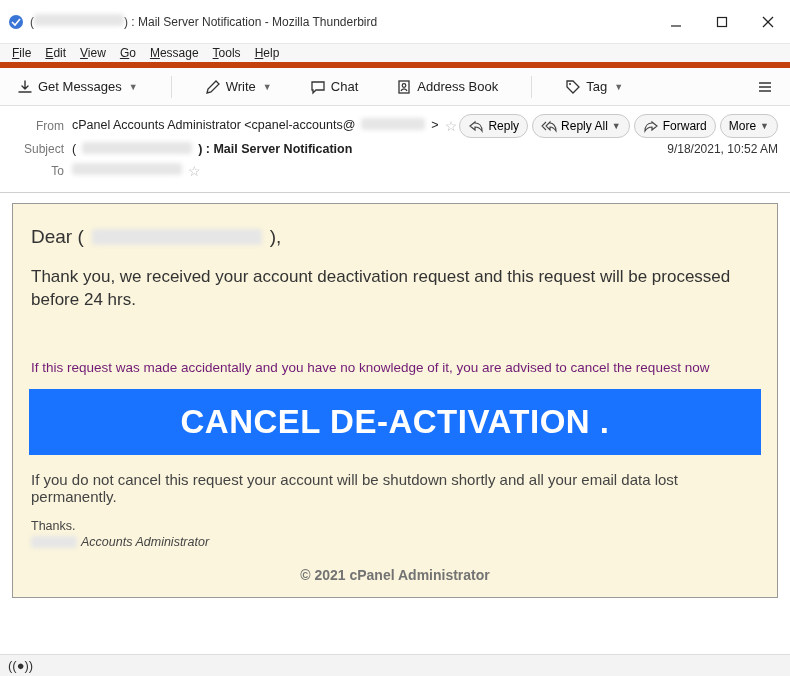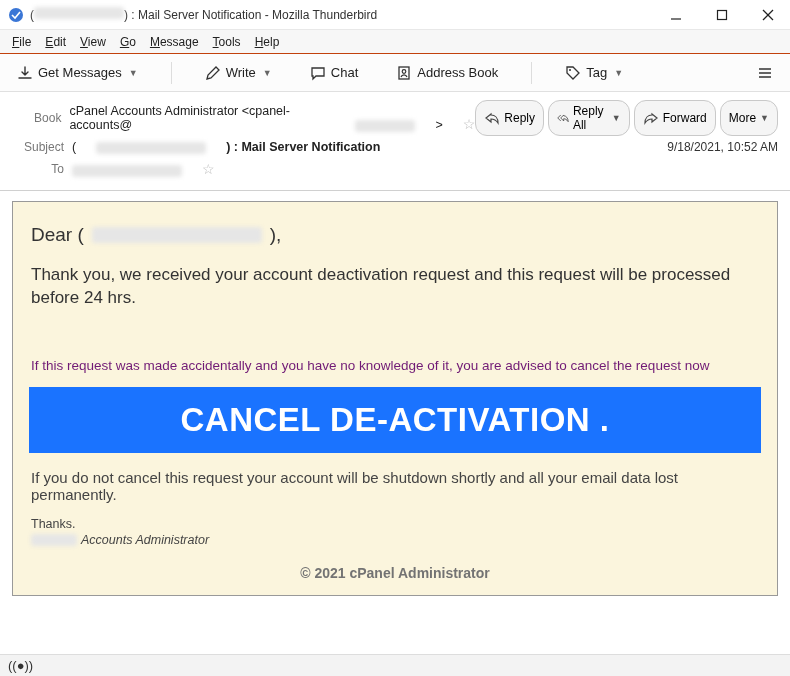--- a/index.html
+++ b/index.html
@@ -1,42 +1,42 @@
 <!DOCTYPE html>
 <html><head>
 <meta charset="utf-8">
 <style>
 * { box-sizing: border-box; margin: 0; padding: 0; }
 body { font-family: "Segoe UI", Tahoma, sans-serif; font-size: 13px; background: #fff; width: 790px; height: 676px; overflow: hidden; position: relative; }
 
 
-.titlebar { height: 30px; background: #fff; display: flex; align-items: center; padding: 0 8px; border-bottom: 1px solid #e8e8e8; }
+.titlebar { height: 44px; background: #fff; display: flex; align-items: center; padding: 0 8px; border-bottom: 1px solid #e8e8e8; }
 .titlebar .app-icon { width: 16px; height: 16px; margin-right: 6px; }
 .titlebar .title-text { flex: 1; font-size: 12px; color: #333; }
 .titlebar .win-controls { display: flex; gap: 18px; align-items: center; }
 .titlebar .win-controls .wc { width: 28px; height: 28px; display: flex; align-items: center; justify-content: center; cursor: default; }
 
 
-.menubar { height: 24px; display: flex; align-items: center; padding: 0 6px; gap: 2px; background: #f7f7f7; border-bottom: 1px solid #c2410c; }
+.menubar { height: 24px; display: flex; align-items: center; padding: 0 6px; gap: 2px; background: #f7f7f7; border-bottom: 6px solid #c2410c; }
 .menubar .menu-item { padding: 2px 6px; font-size: 12px; color: #222; }
 .menubar .menu-item .ul { text-decoration: underline; }
 
 
 .toolbar { height: 38px; display: flex; align-items: center; padding: 0 8px; gap: 20px; border-bottom: 1px solid #e0e0e0; background: #fcfcfc; }
 .tbtn { display: flex; align-items: center; gap: 5px; padding: 4px 8px; border: 1px solid transparent; border-radius: 3px; font-size: 13px; color: #222; }
 .tbtn .drop { font-size: 9px; margin-left: 2px; color: #666; }
 .toolbar .sep { width: 1px; height: 22px; background: #ddd; margin: 0 4px; }
 .toolbar .spacer { flex: 1; }
 .icon-svg { width: 16px; height: 16px; display: inline-flex; align-items: center; justify-content: center; }
 
 
 .msg-header { padding: 8px 12px 10px 12px; border-bottom: 1px solid #d0d0d0; background: #fff; }
 .hdr-row { display: flex; align-items: center; min-height: 22px; font-size: 12.5px; }
 .hdr-label { width: 52px; text-align: right; color: #777; margin-right: 8px; font-size: 12px; }
-.hdr-value { color: #222; display: flex; align-items: flex-end; gap: 20px; }
+.hdr-value { color: #222; display: flex; align-items: flex-start; gap: 6px; }
 .hdr-value .bold { font-weight: 600; }
 .hdr-actions { display: flex; gap: 4px; margin-left: auto; }
 .hbtn { border: 1px solid #c9c9c9; background: #f5f5f5; padding: 3px 8px; font-size: 12px; border-radius: 12px; display: flex; align-items: center; gap: 4px; }
 .hbtn .drop { font-size: 9px; color: #555; }
 .date { margin-left: auto; color: #333; font-size: 12px; }
 .redact { display: inline-block; background: #e6e6e6; border-radius: 3px; height: 12px; filter: blur(2px); }
 .star { color: #bbb; font-size: 14px; }
 
 
 .body-wrap { padding: 10px 12px 8px 12px; background: #fff; height: 538px; overflow: hidden; position: relative;}
@@ -151,21 +151,21 @@
     <span class="icon-svg">
         <svg viewBox="0 0 16 16">
           <path d="M2 4h12M2 8h12M2 12h12" stroke="#333" stroke-width="1.6"></path>
         </svg>
       </span>
   </div>
 </div>
 
 <div class="msg-header">
   <div class="hdr-row">
-    <div class="hdr-label">Book</div>
+    <div class="hdr-label">From</div>
     <div class="hdr-value">
       <span>cPanel Accounts Administrator &lt;cpanel-accounts@</span>
         <span class="redact" style="width:64px;"></span>
         <span>&gt;</span>
       <span class="star">☆</span>
     </div>
     <div class="hdr-actions">
       <div class="hbtn">
         <span class="icon-svg">
             <svg viewBox="0 0 16 16">

